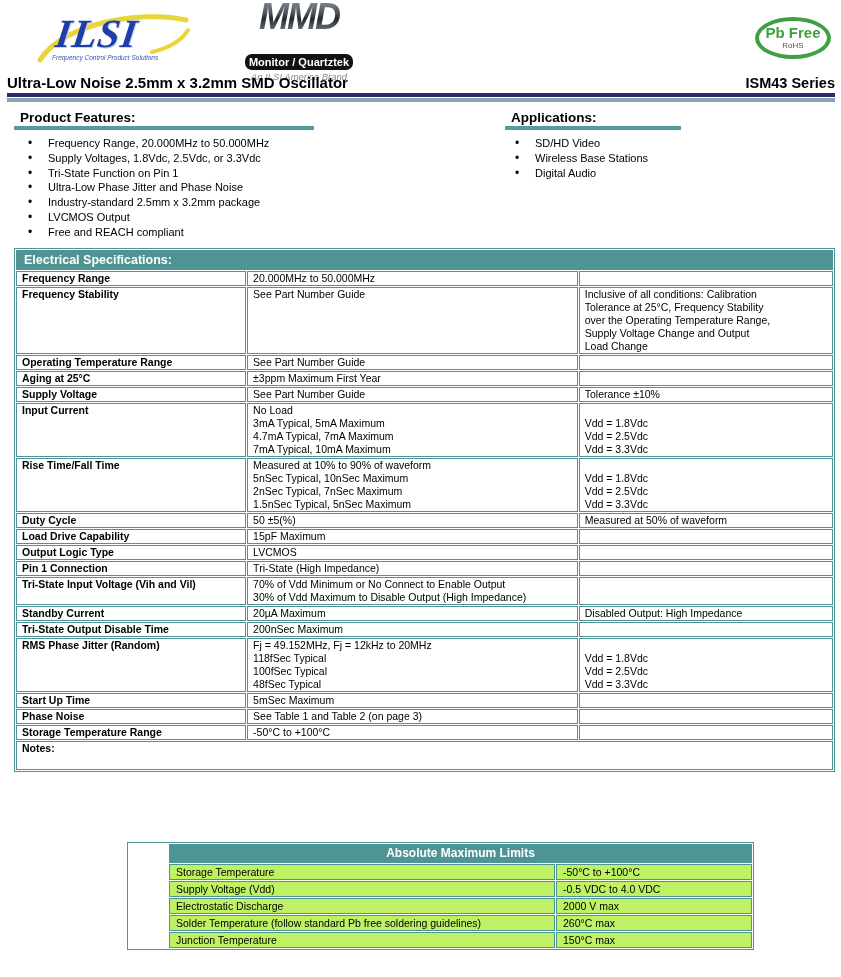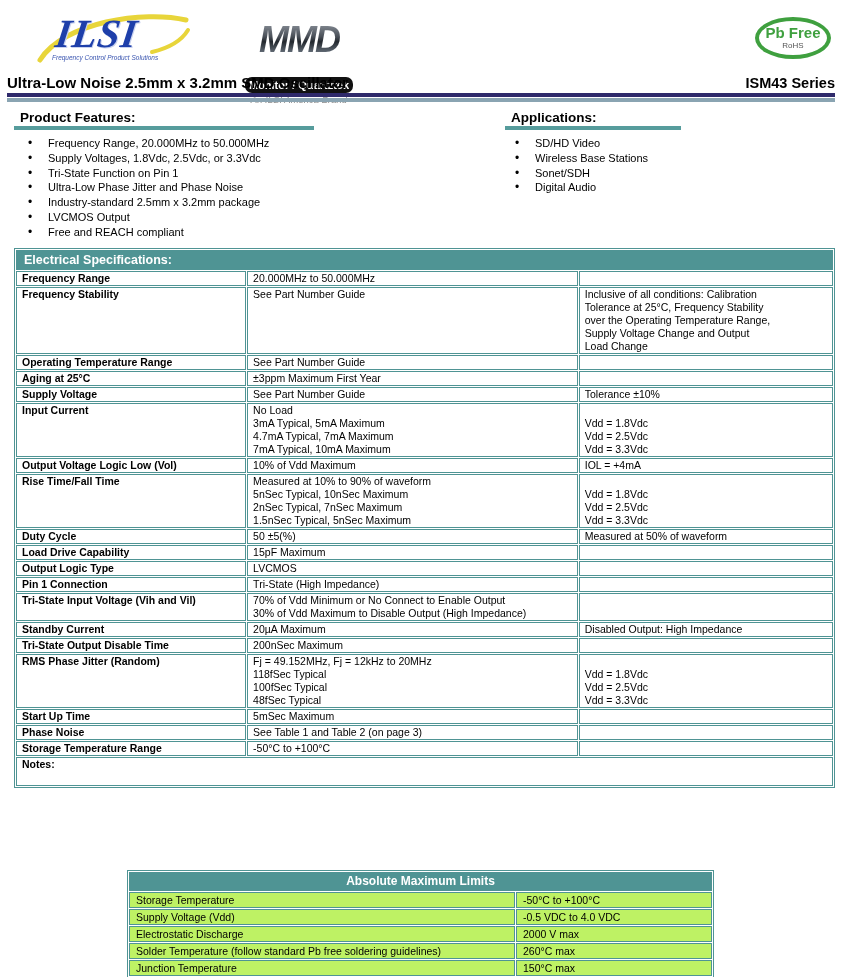--- a/index.html
+++ b/index.html
@@ -4,21 +4,21 @@
 <style>
   html,body{margin:0;padding:0;background:#fff;}
   body{width:841px;height:977px;font-family:"Liberation Sans",sans-serif;color:#000;position:relative;overflow:hidden;}
   .page{position:relative;width:841px;height:977px;background:#fff;}
 
   
   .ilsi-logo{position:absolute;left:34px;top:8px;width:165px;height:62px;}
   .ilsi-swoosh{position:absolute;left:0;top:0;}
   .ilsi-text{position:absolute;left:22px;top:2px;font-family:"Liberation Serif",serif;font-weight:bold;font-style:italic;font-size:40px;letter-spacing:1px;color:#1e3faa;transform:skewX(-8deg);text-shadow:1px 1px 0 #c9d2ef;}
   .ilsi-tag{position:absolute;left:18px;top:46px;font-size:6.5px;font-style:italic;color:#3a55b0;white-space:nowrap;}
-  .mmd-logo{position:absolute;left:224px;top:23px;width:150px;text-align:center;}
+  .mmd-logo{position:absolute;left:224px;top:0;width:150px;text-align:center;}
   .mmd-text{font-weight:bold;font-style:italic;font-size:36px;line-height:34px;letter-spacing:-2px;background:linear-gradient(180deg,#8a9099 0%,#4a5058 40%,#23282e 55%,#7d8894 100%);-webkit-background-clip:text;background-clip:text;color:transparent;text-shadow:none;}
   .mmd-bar{background:#111;color:#fff;font-weight:bold;font-size:11px;line-height:14px;padding:1px 4px;display:inline-block;margin-top:-2px;border-radius:7px;}
   .mmd-brand{font-size:9.5px;font-style:italic;color:#8a8a8a;margin-top:1px;}
   .pb-badge{position:absolute;left:755px;top:17px;width:76px;height:42px;border:4px solid #3fa03f;border-radius:50%;text-align:center;box-sizing:border-box;background:#fff;}
   .pb-line1{font-weight:bold;color:#3fa03f;font-size:15px;line-height:17px;margin-top:3px;}
   .pb-line2{font-size:8px;color:#555;line-height:9px;}
 
   
   .title-row{position:absolute;left:7px;top:74px;width:828px;display:flex;justify-content:space-between;align-items:flex-end;}
   .doc-title{font-size:15px;font-weight:bold;margin:0;}
@@ -42,21 +42,21 @@
   .apps-col ul.blist li::before{left:10px;}
 
   
   table.spec{position:absolute;left:14px;top:248px;width:821px;border-collapse:separate;border-spacing:1.5px;table-layout:fixed;background:#fff;border:1px solid #4f9494;}
   table.spec td{border:1.5px solid #4f9494;background:#fff;font-size:10.5px;line-height:13px;padding:0px 5px;vertical-align:top;white-space:pre-line;}
   table.spec td.param{font-weight:bold;}
   table.spec tr.head td{background:#4f9494;border-color:#4f9494;color:#fff;font-weight:bold;font-size:12.5px;line-height:16px;padding:1px 7px;white-space:nowrap;}
   table.spec td.notes-cell{font-weight:bold;height:27px;}
 
   
-  table.aml{position:absolute;left:127px;top:870px;width:586px;border-collapse:separate;border-spacing:1.5px;table-layout:fixed;background:#fff;border:1px solid #4f9494;}
+  table.aml{position:absolute;left:127px;top:842px;width:586px;border-collapse:separate;border-spacing:1.5px;table-layout:fixed;background:#fff;border:1px solid #4f9494;padding-left:40px;}
   table.aml td{border:1.5px solid #4f9494;background:#bef264;font-size:10.5px;line-height:13px;padding:0.5px 6px;vertical-align:top;}
   table.aml tr.head td{background:#4f9494;border-color:#4f9494;color:#fff;font-weight:bold;font-size:12px;line-height:15px;text-align:center;padding:1px 4px;}
 </style>
 </head>
 <body>
 
 <div class="page">
 
   <div class="ilsi-logo">
     <svg class="ilsi-swoosh" width="165" height="62" viewBox="0 0 165 62">
@@ -100,21 +100,20 @@
         <li>Free and REACH compliant</li>
       </ul>
   </div>
 
   <div class="section-col apps-col">
     <h2 class="sec-head">Applications:</h2>
     <div class="rule rule-apps"></div>
     <ul class="blist" id="apps-list">
         <li>SD/HD Video</li>
         <li>Wireless Base Stations</li>
-        <li>Sonet/SDH</li>
         <li>Digital Audio</li>
       </ul>
   </div>
 
   <table class="spec">
     <colgroup>
         <col style="width:229px">
         <col style="width:329px">
         <col style="width:253px">
       </colgroup>
@@ -156,25 +155,20 @@
           <td class="value">No Load
 3mA Typical, 5mA Maximum
 4.7mA Typical, 7mA Maximum
 7mA Typical, 10mA Maximum</td>
           <td class="note">
 Vdd = 1.8Vdc
 Vdd = 2.5Vdc
 Vdd = 3.3Vdc</td>
         </tr>
         <tr>
-          <td class="param">Output Voltage Logic Low (Vol)</td>
-          <td class="value">10% of Vdd Maximum</td>
-          <td class="note">IOL = +4mA</td>
-        </tr>
-        <tr>
           <td class="param">Rise Time/Fall Time</td>
           <td class="value">Measured at 10% to 90% of waveform
 5nSec Typical, 10nSec Maximum
 2nSec Typical, 7nSec Maximum
 1.5nSec Typical, 5nSec Maximum</td>
           <td class="note">
 Vdd = 1.8Vdc
 Vdd = 2.5Vdc
 Vdd = 3.3Vdc</td>
         </tr>

